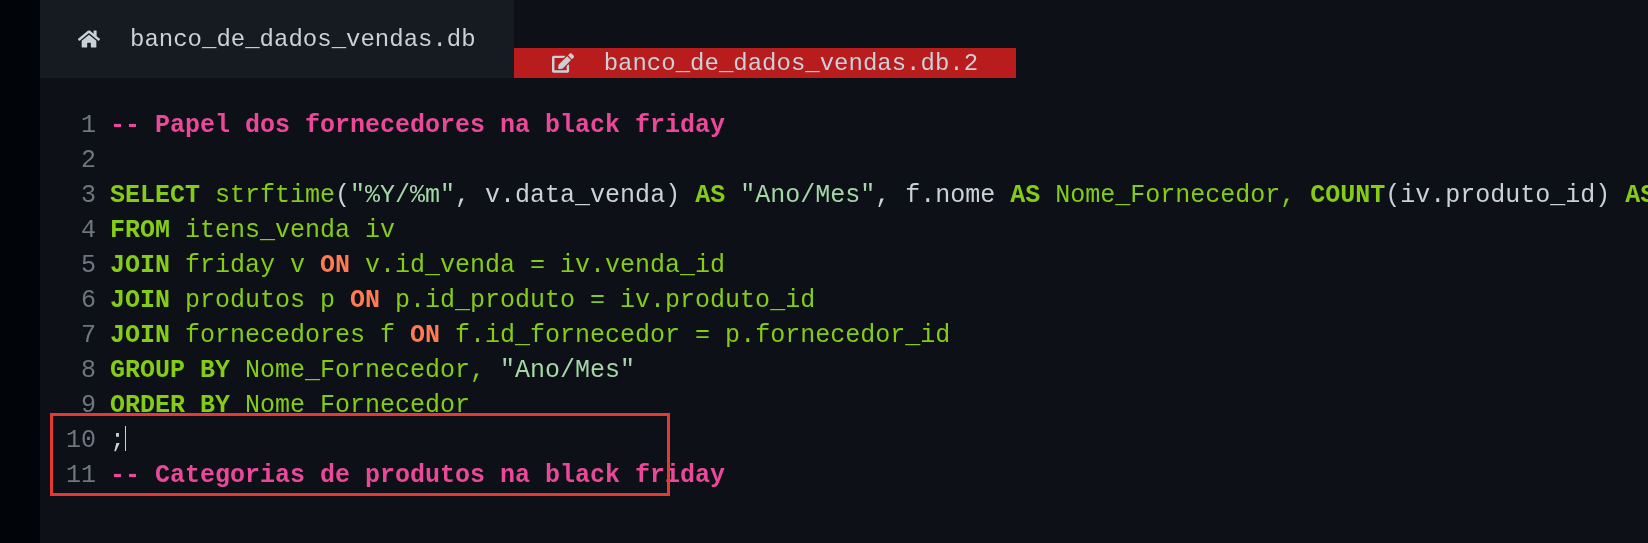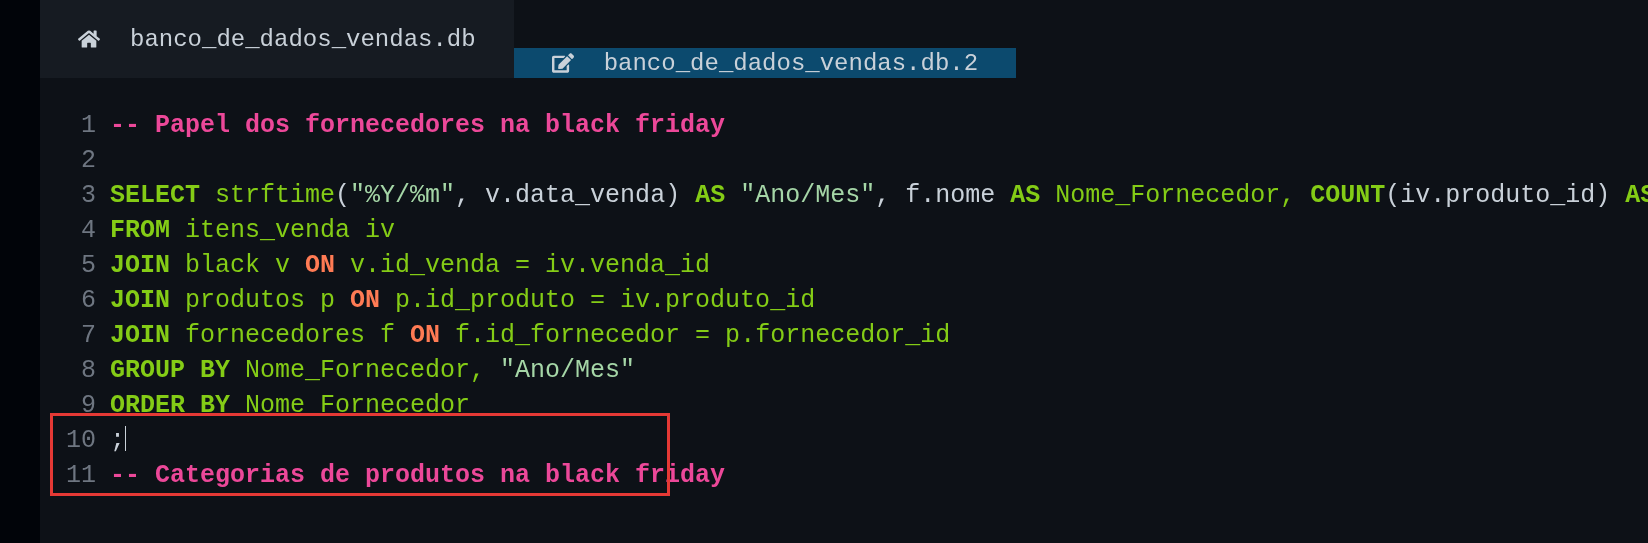--- a/index.html
+++ b/index.html
@@ -33,21 +33,21 @@
     align-items: center;
     gap: 30px;
     padding: 0 38px;
     font-size: 24px;
     color: #c9d1d9;
     cursor: pointer;
     background: #161b22;
     white-space: nowrap;
   }
   .tab.active {
-    background: #0c4a6e;
+    background: #b91c1c;
     margin-top: 48px;
   }
   .tab.inactive {
     background: #161b22;
   }
   .tab .icon {
     width: 22px;
     height: 22px;
     fill: #c9d1d9;
   }
@@ -113,21 +113,21 @@
       <span>banco_de_dados_vendas.db.2</span>
     </div>
   </div>
 
   <div class="editor" id="editor">
 
     <div class="code-line"><span class="gutter">1</span><span class="code"><span class="tok-comment">-- Papel dos fornecedores na black friday</span></span></div>
       <div class="code-line"><span class="gutter">2</span><span class="code"></span></div>
       <div class="code-line"><span class="gutter">3</span><span class="code"><span class="tok-keyword">SELECT</span><span class="tok-ident"> strftime</span><span class="tok-punct">(</span><span class="tok-string">"%Y/%m"</span><span class="tok-punct">, v.data_venda) </span><span class="tok-keyword">AS</span><span class="tok-ident"> </span><span class="tok-string">"Ano/Mes"</span><span class="tok-punct">, f.nome </span><span class="tok-keyword">AS</span><span class="tok-ident"> Nome_Fornecedor, </span><span class="tok-keyword">COUNT</span><span class="tok-punct">(iv.produto_id) </span><span class="tok-keyword">AS</span></span></div>
       <div class="code-line"><span class="gutter">4</span><span class="code"><span class="tok-keyword">FROM</span><span class="tok-ident"> itens_venda iv</span></span></div>
-      <div class="code-line"><span class="gutter">5</span><span class="code"><span class="tok-keyword">JOIN</span><span class="tok-ident"> black v </span><span class="tok-op">ON</span><span class="tok-ident"> v.id_venda = iv.venda_id</span></span></div>
+      <div class="code-line"><span class="gutter">5</span><span class="code"><span class="tok-keyword">JOIN</span><span class="tok-ident"> friday v </span><span class="tok-op">ON</span><span class="tok-ident"> v.id_venda = iv.venda_id</span></span></div>
       <div class="code-line"><span class="gutter">6</span><span class="code"><span class="tok-keyword">JOIN</span><span class="tok-ident"> produtos p </span><span class="tok-op">ON</span><span class="tok-ident"> p.id_produto = iv.produto_id</span></span></div>
       <div class="code-line"><span class="gutter">7</span><span class="code"><span class="tok-keyword">JOIN</span><span class="tok-ident"> fornecedores f </span><span class="tok-op">ON</span><span class="tok-ident"> f.id_fornecedor = p.fornecedor_id</span></span></div>
       <div class="code-line"><span class="gutter">8</span><span class="code"><span class="tok-keyword">GROUP BY</span><span class="tok-ident"> Nome_Fornecedor, </span><span class="tok-string">"Ano/Mes"</span></span></div>
       <div class="code-line"><span class="gutter">9</span><span class="code"><span class="tok-keyword">ORDER BY</span><span class="tok-ident"> Nome_Fornecedor</span></span></div>
       <div class="code-line"><span class="gutter">10</span><span class="code"><span class="tok-punct">;</span><span class="cursor"></span></span></div>
       <div class="code-line"><span class="gutter">11</span><span class="code"><span class="tok-comment">-- Categorias de produtos na black friday</span></span></div>
       <div class="highlight-box" id="hl" style="top: 335px; left: 10px; width: 620px; height: 83px;"></div>
   </div>
 
 </div>

